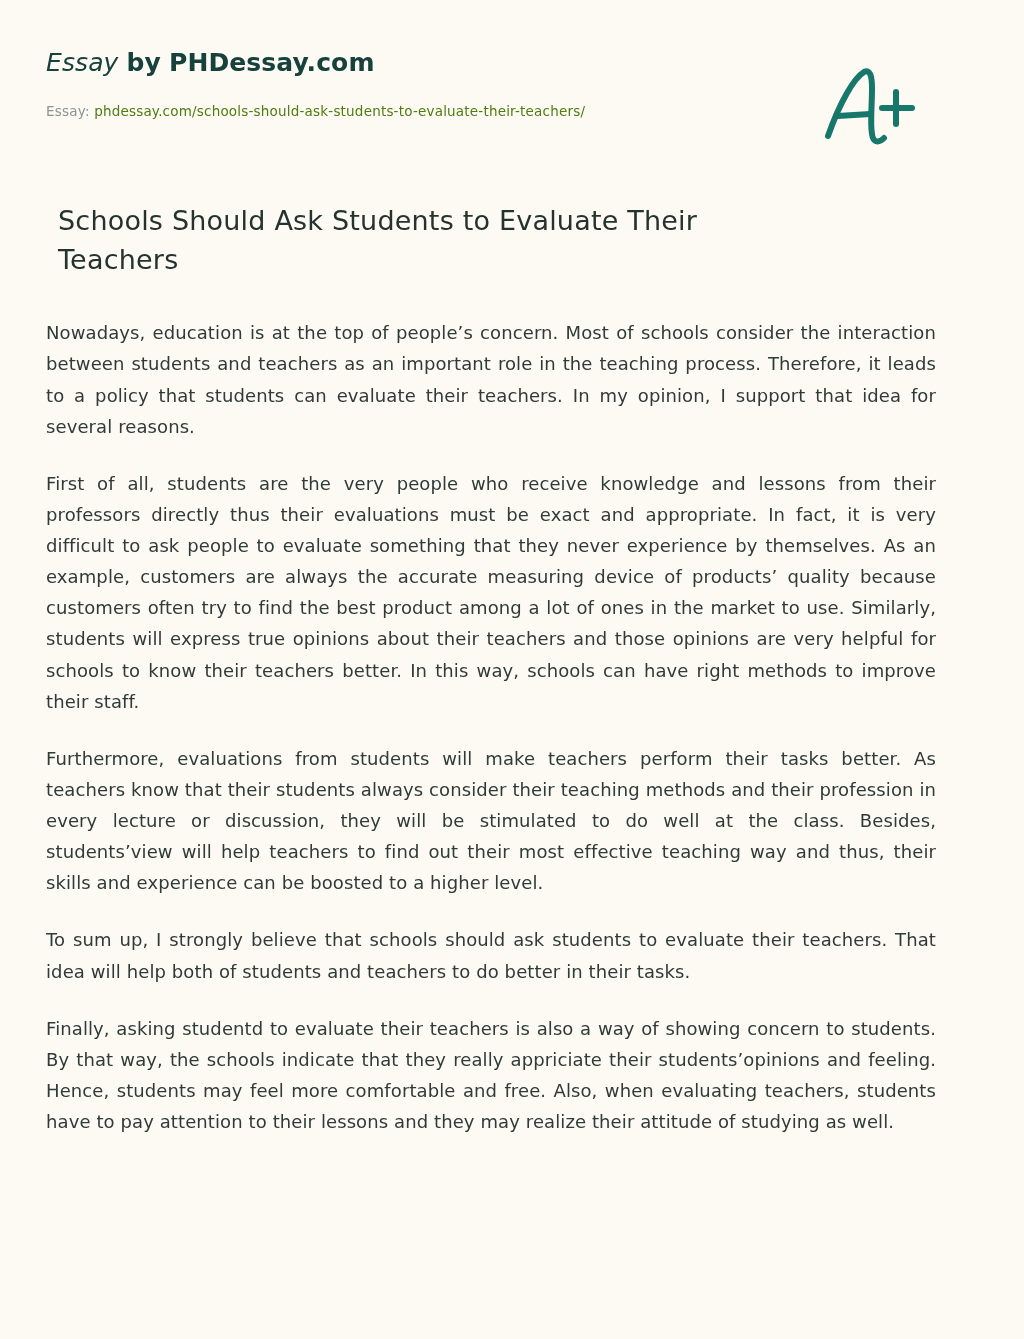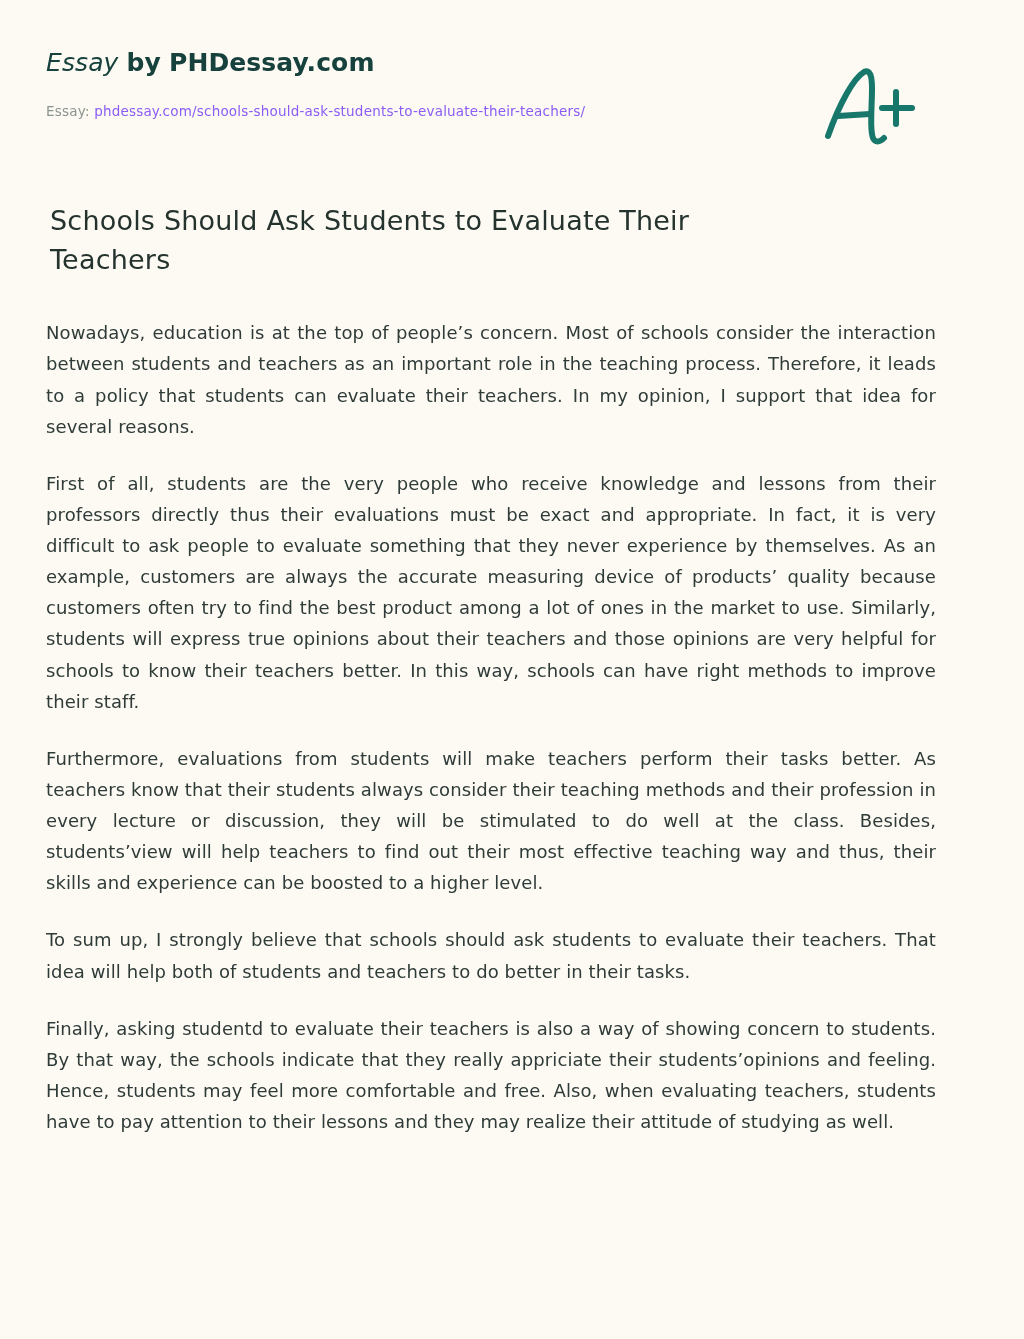--- a/index.html
+++ b/index.html
@@ -39,39 +39,39 @@
   .brand .site-word {
     font-weight: 700;
   }
   .source-line {
     margin-top: 25px;
     font-size: 13.5px;
     color: #8b9490;
     letter-spacing: 0.2px;
   }
   .source-line .source-url {
-    color: #8b5cf6;
+    color: #4d7c0f;
     text-decoration: none;
   }
   .logo {
     position: absolute;
     top: 62px;
     right: 96px;
     width: 110px;
     height: 90px;
   }
   .logo svg {
     display: block;
   }
   h1.title {
     font-size: 27px;
     line-height: 1.45;
     font-weight: 400;
     color: #25332f;
-    margin: 82px 0 0 4px;
+    margin: 82px 0 0 12px;
     max-width: 760px;
     letter-spacing: 0.2px;
   }
   .body-copy {
     margin-top: 38px;
   }
   .body-copy p {
     font-size: 18px;
     line-height: 1.73;
     text-align: justify;

